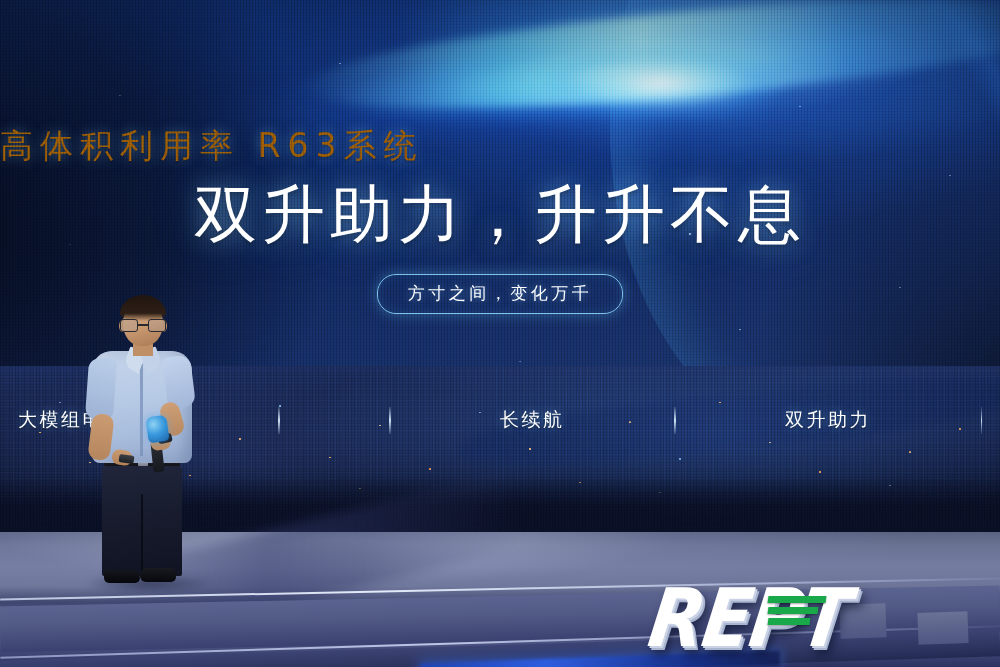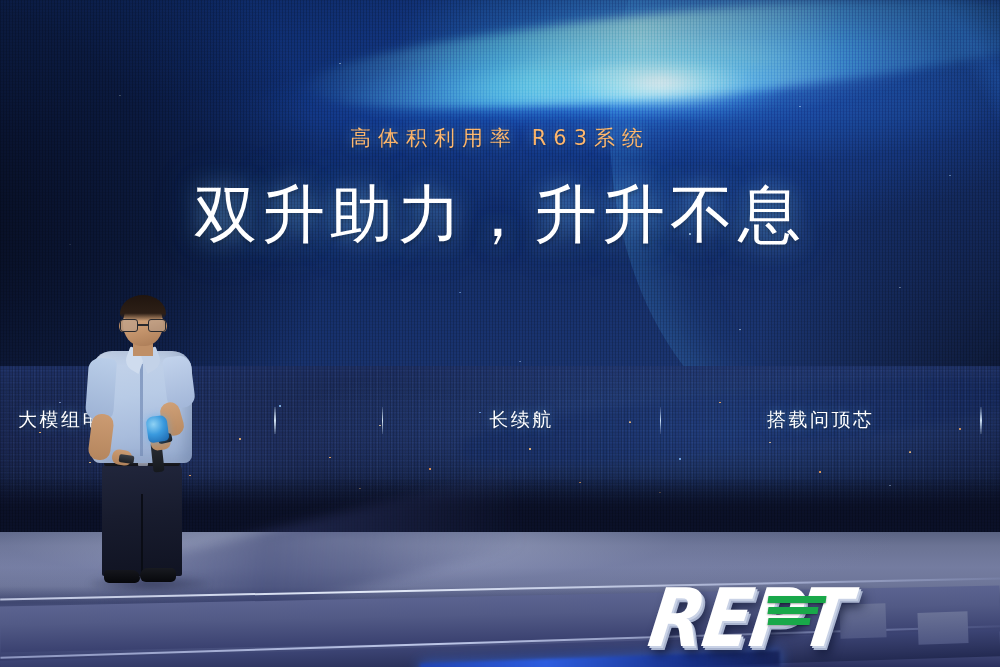--- a/index.html
+++ b/index.html
@@ -66,22 +66,22 @@
       radial-gradient(1.4px 1.4px at 29% 72%, rgba(195,228,255,.45) 50%, transparent 52%);
     background-repeat:no-repeat; }
   
   .led-grid { position:absolute; inset:0; pointer-events:none; mix-blend-mode:overlay; opacity:.30;
     background-image:
       repeating-linear-gradient(90deg, rgba(0,0,0,.55) 0px, rgba(0,0,0,.55) 1px, rgba(255,255,255,.04) 1px, rgba(255,255,255,.04) 3px),
       repeating-linear-gradient(0deg, rgba(0,0,0,.26) 0px, rgba(0,0,0,.26) 1px, rgba(255,255,255,.02) 1px, rgba(255,255,255,.02) 3px); }
 
   
   .slide-text { position:absolute; inset:0; }
-  .slide-subtitle { position:absolute; top:124px; left:0; width:100%; text-align:center;
-    color:#fdba74; font-size:21px; letter-spacing:7px; font-weight:400;
+  .slide-subtitle { position:absolute; top:124px; left:0; width:100%; text-align:left;
+    color:#a16207; font-size:33px; letter-spacing:7px; font-weight:400;
     text-shadow:0 0 12px rgba(120,200,255,.55), 0 1px 3px rgba(0,0,0,.45);
     font-family:"DejaVu Sans","Liberation Sans",sans-serif; }
   .slide-headline { position:absolute; top:172px; left:0; width:100%; text-align:center;
     color:#ffffff; font-size:63px; line-height:86px; letter-spacing:5px; font-weight:300;
     text-shadow:0 0 22px rgba(140,210,255,.60), 0 0 48px rgba(70,160,255,.35), 0 2px 5px rgba(0,0,0,.4);
     font-family:"DejaVu Sans","Liberation Sans",sans-serif; }
   .tagline-wrap { position:absolute; top:274px; left:0; width:100%; display:flex; justify-content:center; }
   .slide-tagline { display:inline-block; padding:7px 30px 8px; border:1.5px solid rgba(150,225,255,.85);
     border-radius:19px; color:#ffffff; font-size:17px; letter-spacing:3.5px;
     box-shadow:0 0 14px rgba(110,200,255,.38), inset 0 0 12px rgba(80,180,255,.16);
@@ -266,29 +266,32 @@
       <div class="city-haze"></div>
       <div class="city-river"></div>
       <div class="city-blocks"></div>
       <div class="city-lights"></div>
       <div class="city-fade"></div>
     </div>
 
     <div class="slide-text">
       <div class="slide-subtitle">高体积利用率  R63系统</div>
       <div class="slide-headline">双升助力，升升不息</div>
+      <div class="tagline-wrap">
+        <div class="slide-tagline">方寸之间，变化万千</div>
+      </div>
     </div>
 
     <div class="feature-strip">
       <div class="feature-item">大模组电池系统</div>
       <div class="feature-divider"></div>
       <div class="feature-divider"></div>
       <div class="feature-item">长续航</div>
       <div class="feature-divider"></div>
-      <div class="feature-item">搭载问顶芯</div>
+      <div class="feature-item">双升助力</div>
       <div class="feature-divider"></div>
     </div>
 
     <div class="led-grid"></div>
   </div>
 
   <div class="stage-floor">
     <div class="floor-light"></div>
     <div class="floor-shadow-diag"></div>
     <div class="floor-edge-1"></div>

